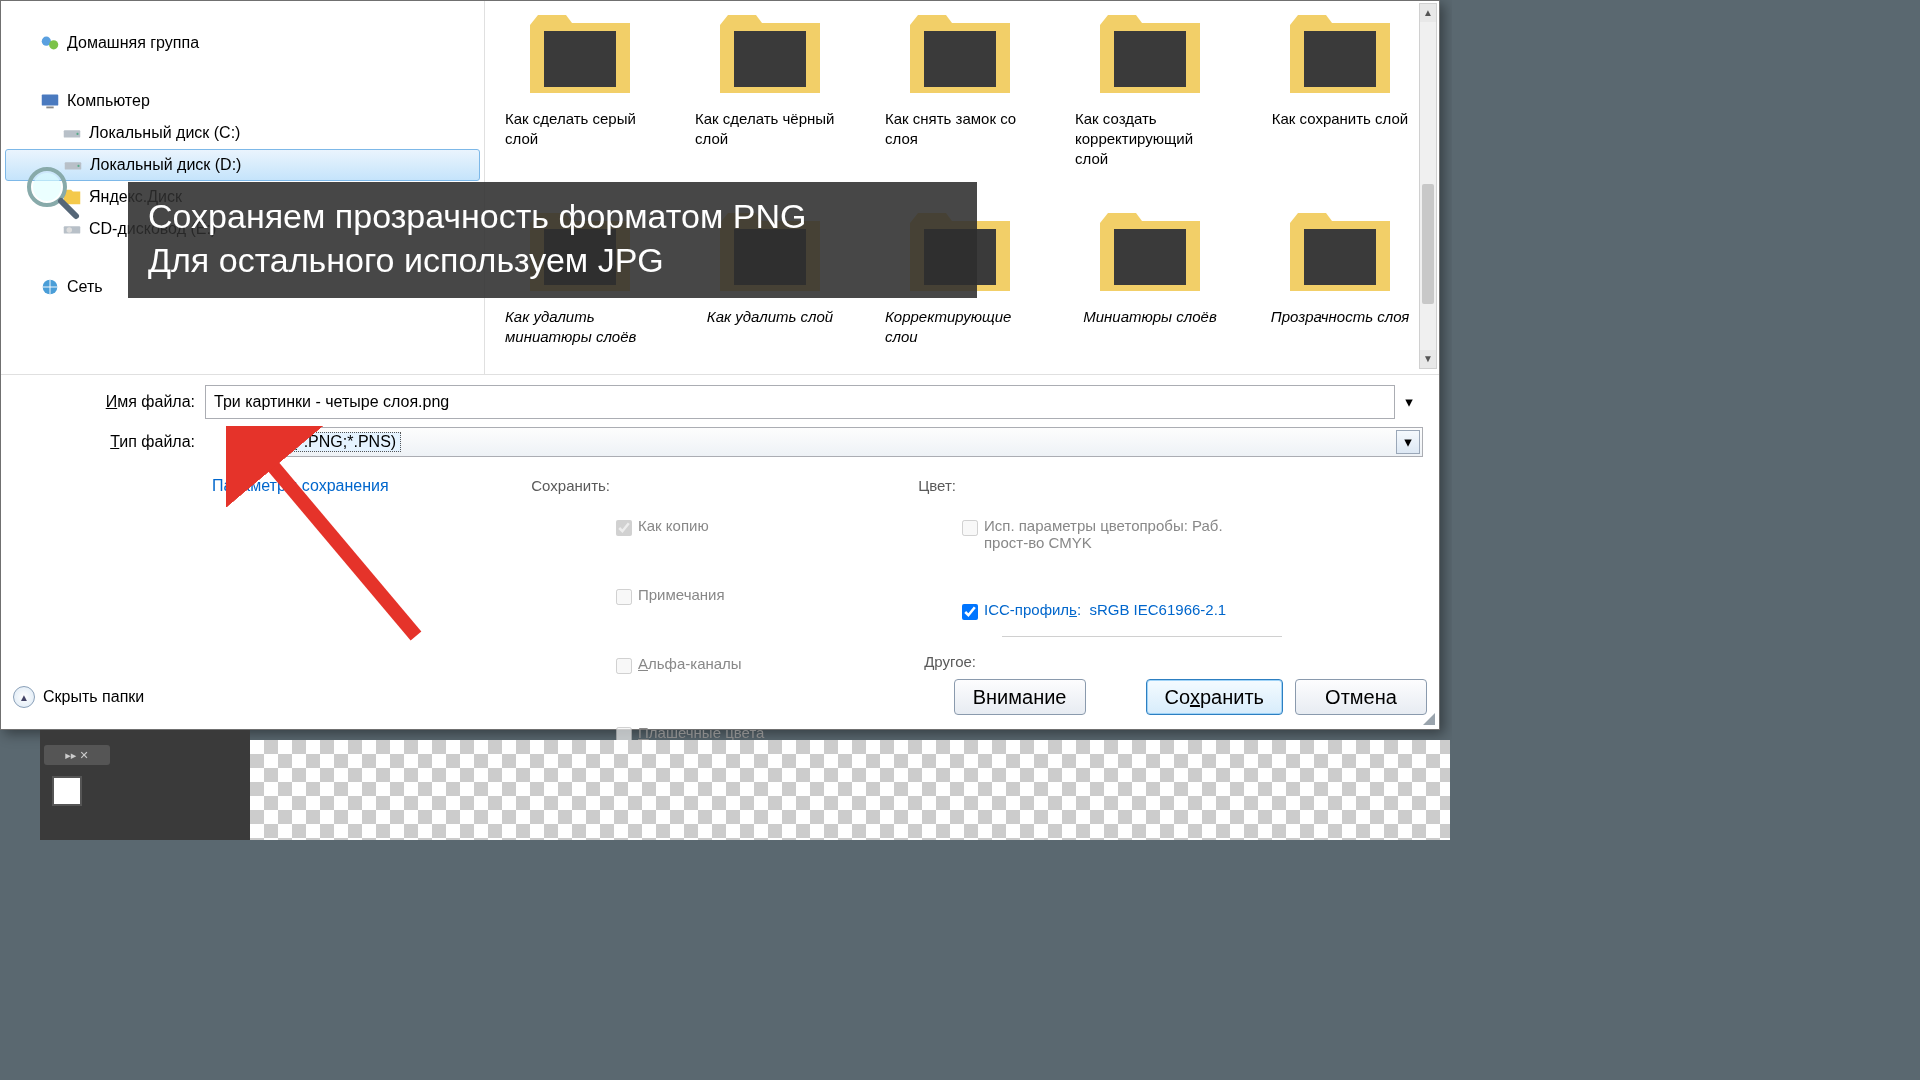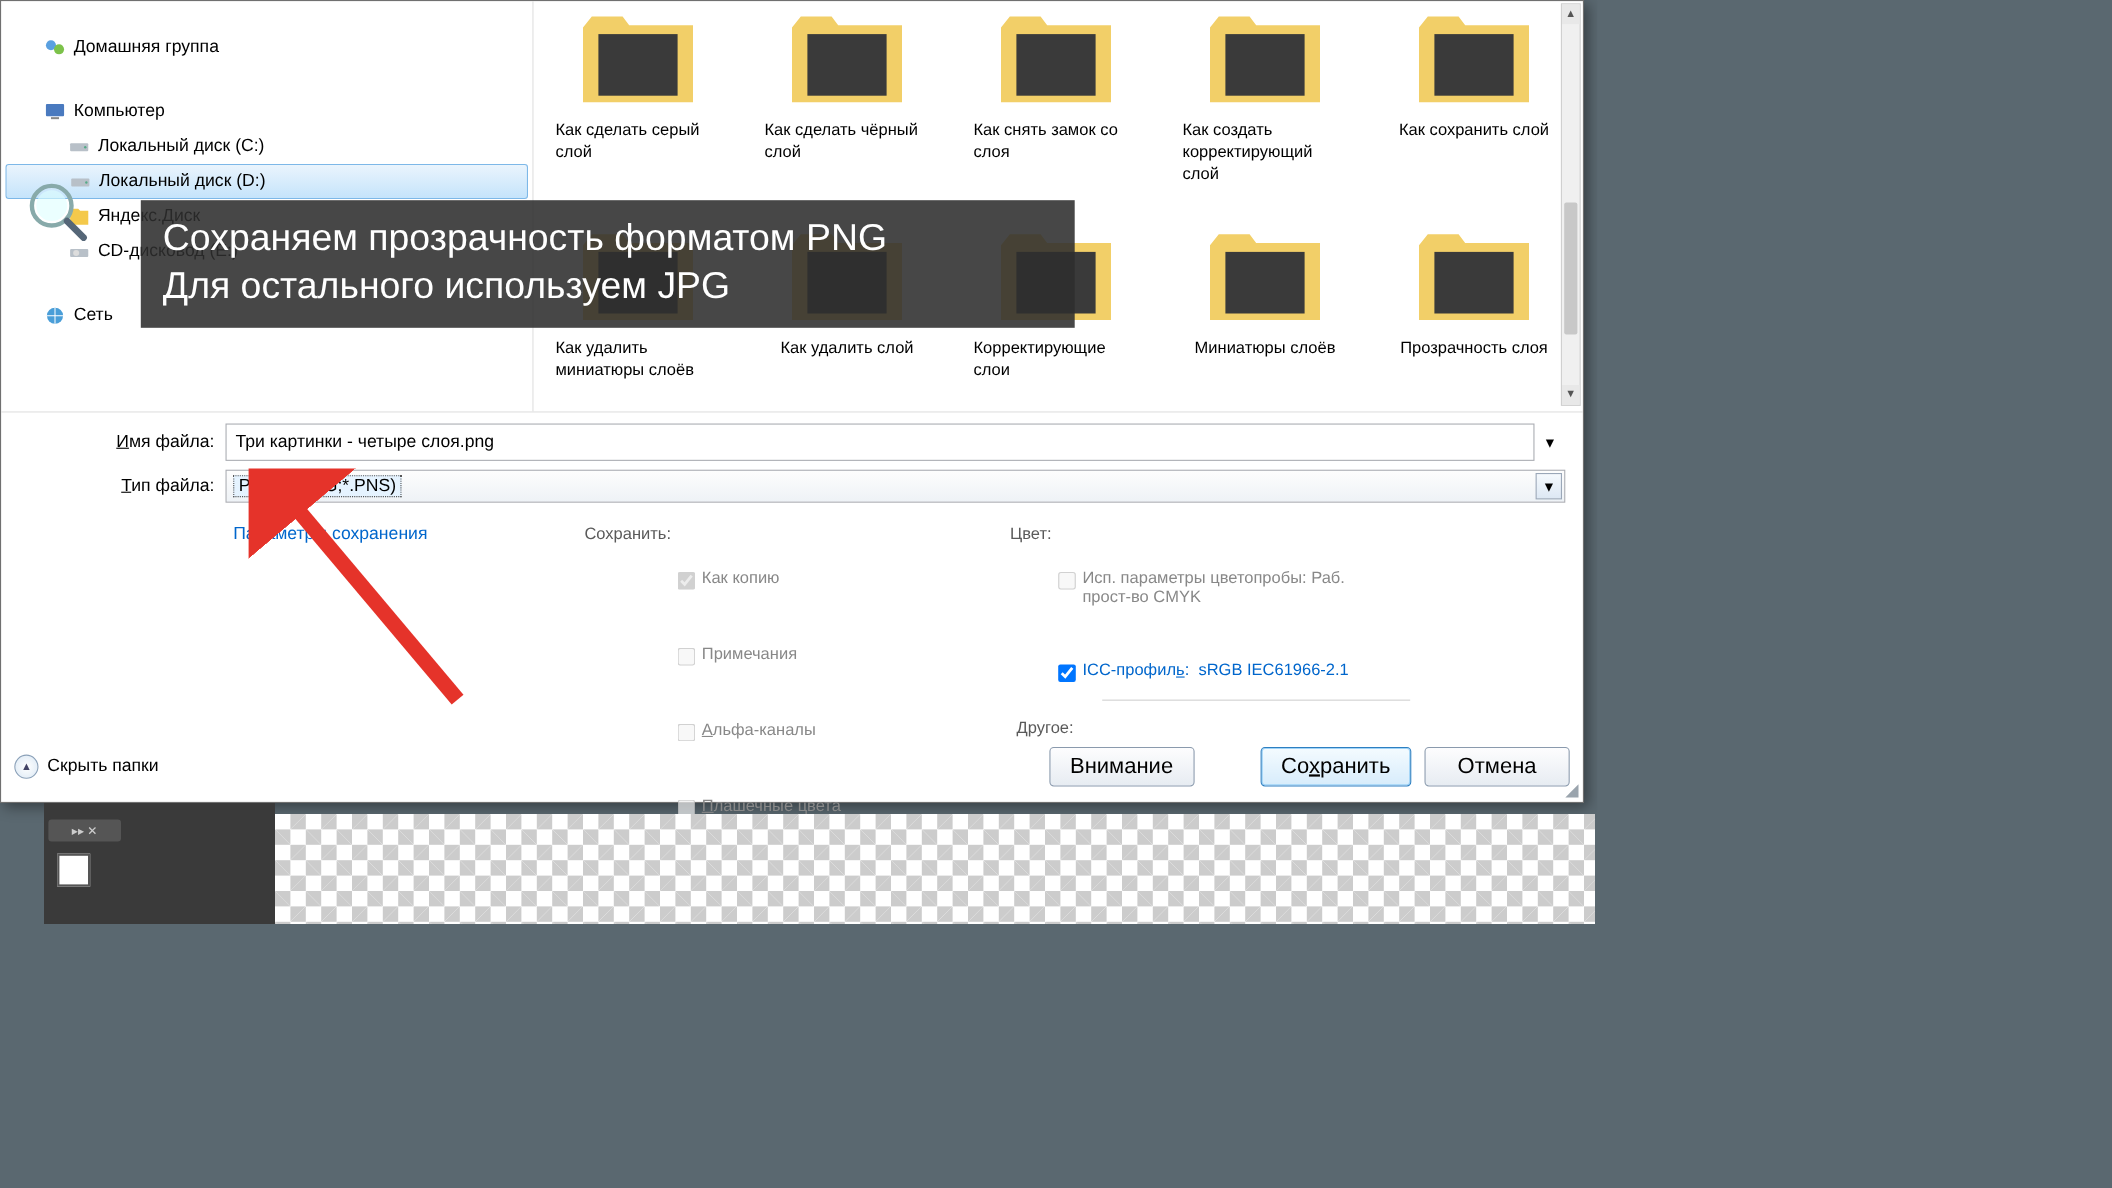--- a/index.html
+++ b/index.html
@@ -68,21 +68,21 @@
   flex: 1;
   position: relative;
   overflow: hidden;
 }
 .files-row {
   display: flex;
   gap: 40px;
   padding: 0 20px;
 }
 .files-row.row1 { margin-top: -6px; }
-.files-row.row2 { margin-top: 24px; }
+.files-row.row2 { margin-top: 24px; font-style: italic; }
 .files-row.row3 { margin-top: 24px; }
 .file-item {
   width: 150px;
   display: flex;
   flex-direction: column;
   align-items: center;
   cursor: pointer;
 }
 .folder-thumb {
   width: 120px;
@@ -144,20 +144,21 @@
 .combo {
   flex: 1;
   height: 30px;
   border: 1px solid #abadb3;
   background: linear-gradient(#fdfdfd,#eef2f6);
   display: flex;
   align-items: center;
   padding: 0 6px;
   position: relative;
   cursor: pointer;
+  margin-left: 36px;
 }
 .combo .combo-text {
   font-size: 16px;
   border: 1px dotted #555;
   background: #e5f3ff;
   padding: 0 4px;
 }
 .combo .combo-btn {
   position: absolute;
   right: 2px; top: 2px;

